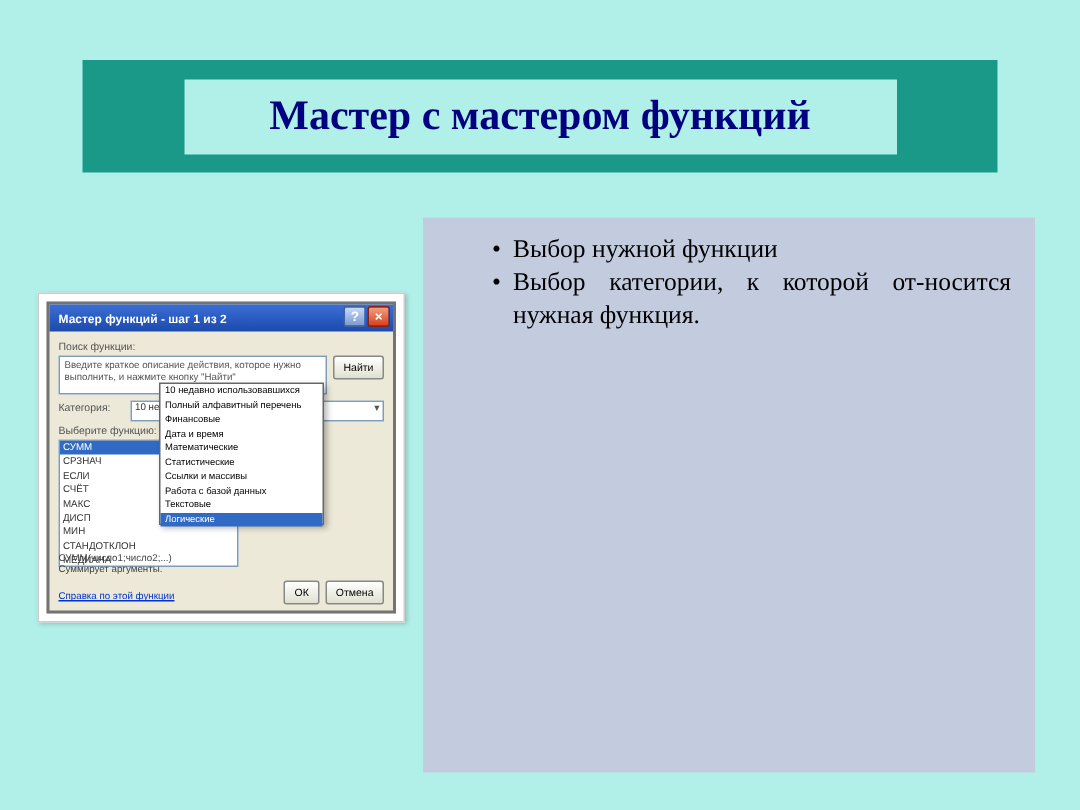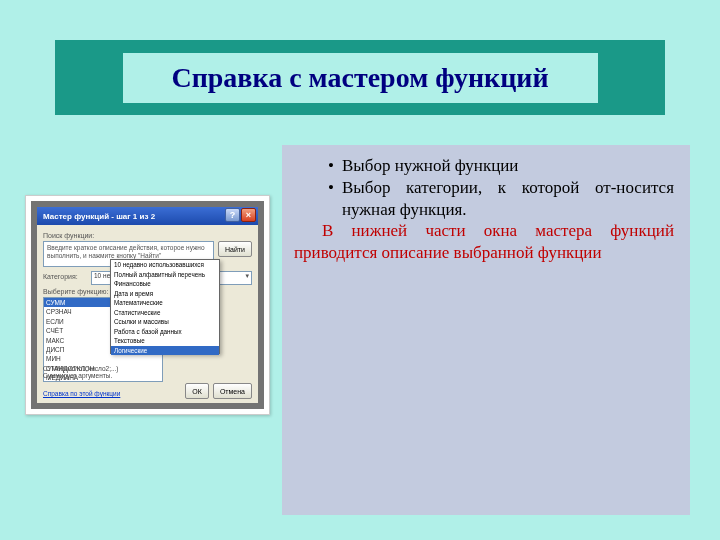--- a/index.html
+++ b/index.html
@@ -63,21 +63,21 @@
     height: 220px;
     background: #fff;
     border: 1px solid #ccc;
     padding: 5px;
     box-shadow: 1px 1px 3px rgba(0,0,0,0.2);
   }
   .dialog {
     width: 233px;
     height: 208px;
     background: #ece9d8;
-    border: 6px solid #737373;
+    border: 2px solid #737373;
     font-family: Tahoma, sans-serif;
     font-size: 8px;
     position: relative;
   }
   .dlg-title {
     height: 18px;
     background: linear-gradient(to bottom, #3b6ed5, #1c4aad);
     color: #fff;
     display: flex;
     align-items: center;
@@ -114,27 +114,26 @@
   .dropdown-overlay div { padding:0 3px; line-height:9.5px; white-space:nowrap; }
   .dropdown-overlay .hl { background:#316ac5; color:#fff; }
   .desc-area { position:absolute; bottom:24px; left:6px; right:6px; font-size:6.5px; color:#444; }
   .link { color:#0033cc; text-decoration:underline; position:absolute; bottom:6px; left:6px; font-size:6.5px; }
   .btn-row { position:absolute; bottom:4px; right:6px; display:flex; gap:4px; }
 </style>
 </head>
 <body>
 
 <div class="title-bar">
-  <div class="title-inner">Справка с мастером функций</div>
+  <div class="title-inner">Мастер с мастером функций</div>
 </div>
 
 <div class="text-panel">
   <p class="bullet-line">Выбор нужной функции</p>
   <p class="bullet-line"> Выбор категории, к которой от-носится нужная функция.</p>
-  <p class="red">В нижней части окна мастера функций приводится описание выбранной функции</p>
 </div>
 
 <div class="dialog-wrap">
   <div class="dialog">
     <div class="dlg-title">
       <span>Мастер функций - шаг 1 из 2</span>
       <div class="dlg-ctrls">
         <div class="dlg-btn dlg-help">?</div>
         <div class="dlg-btn">×</div>
       </div>

